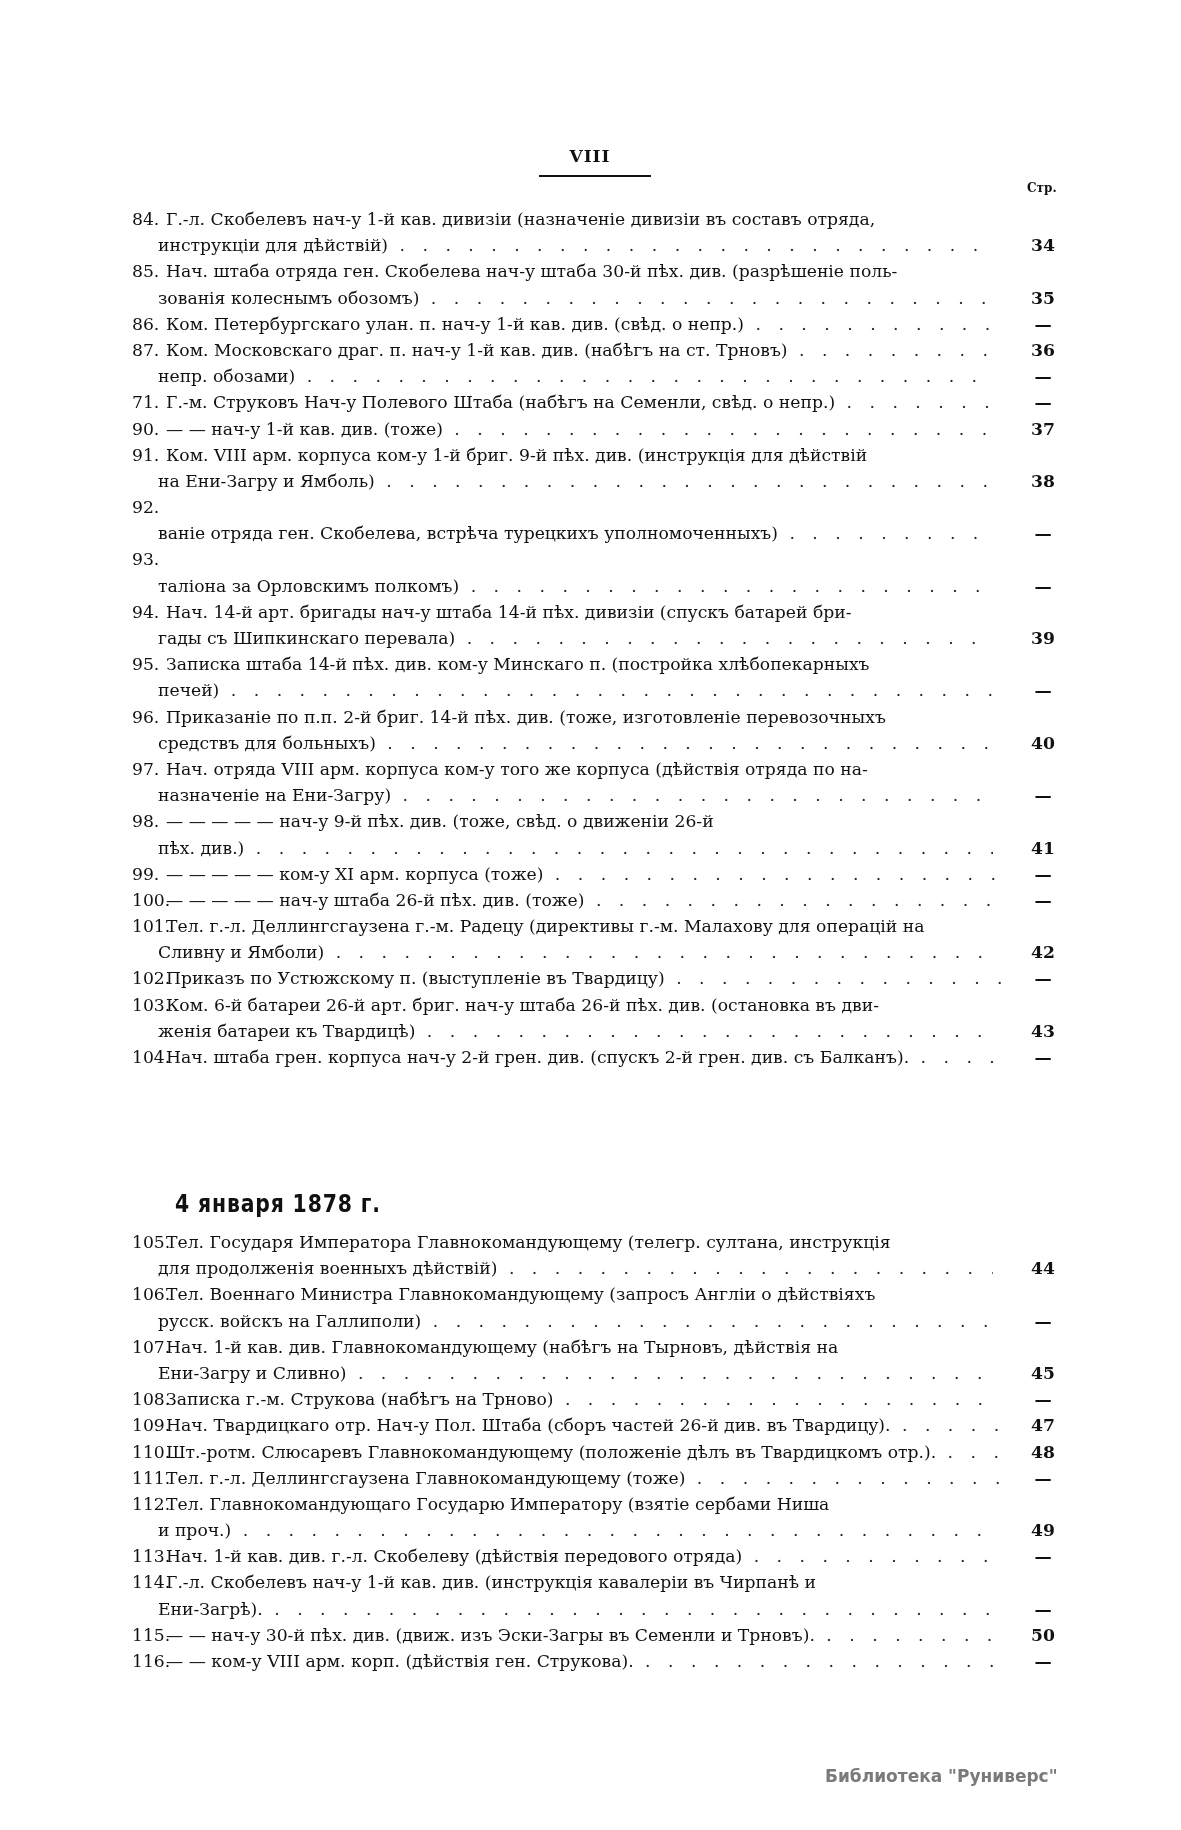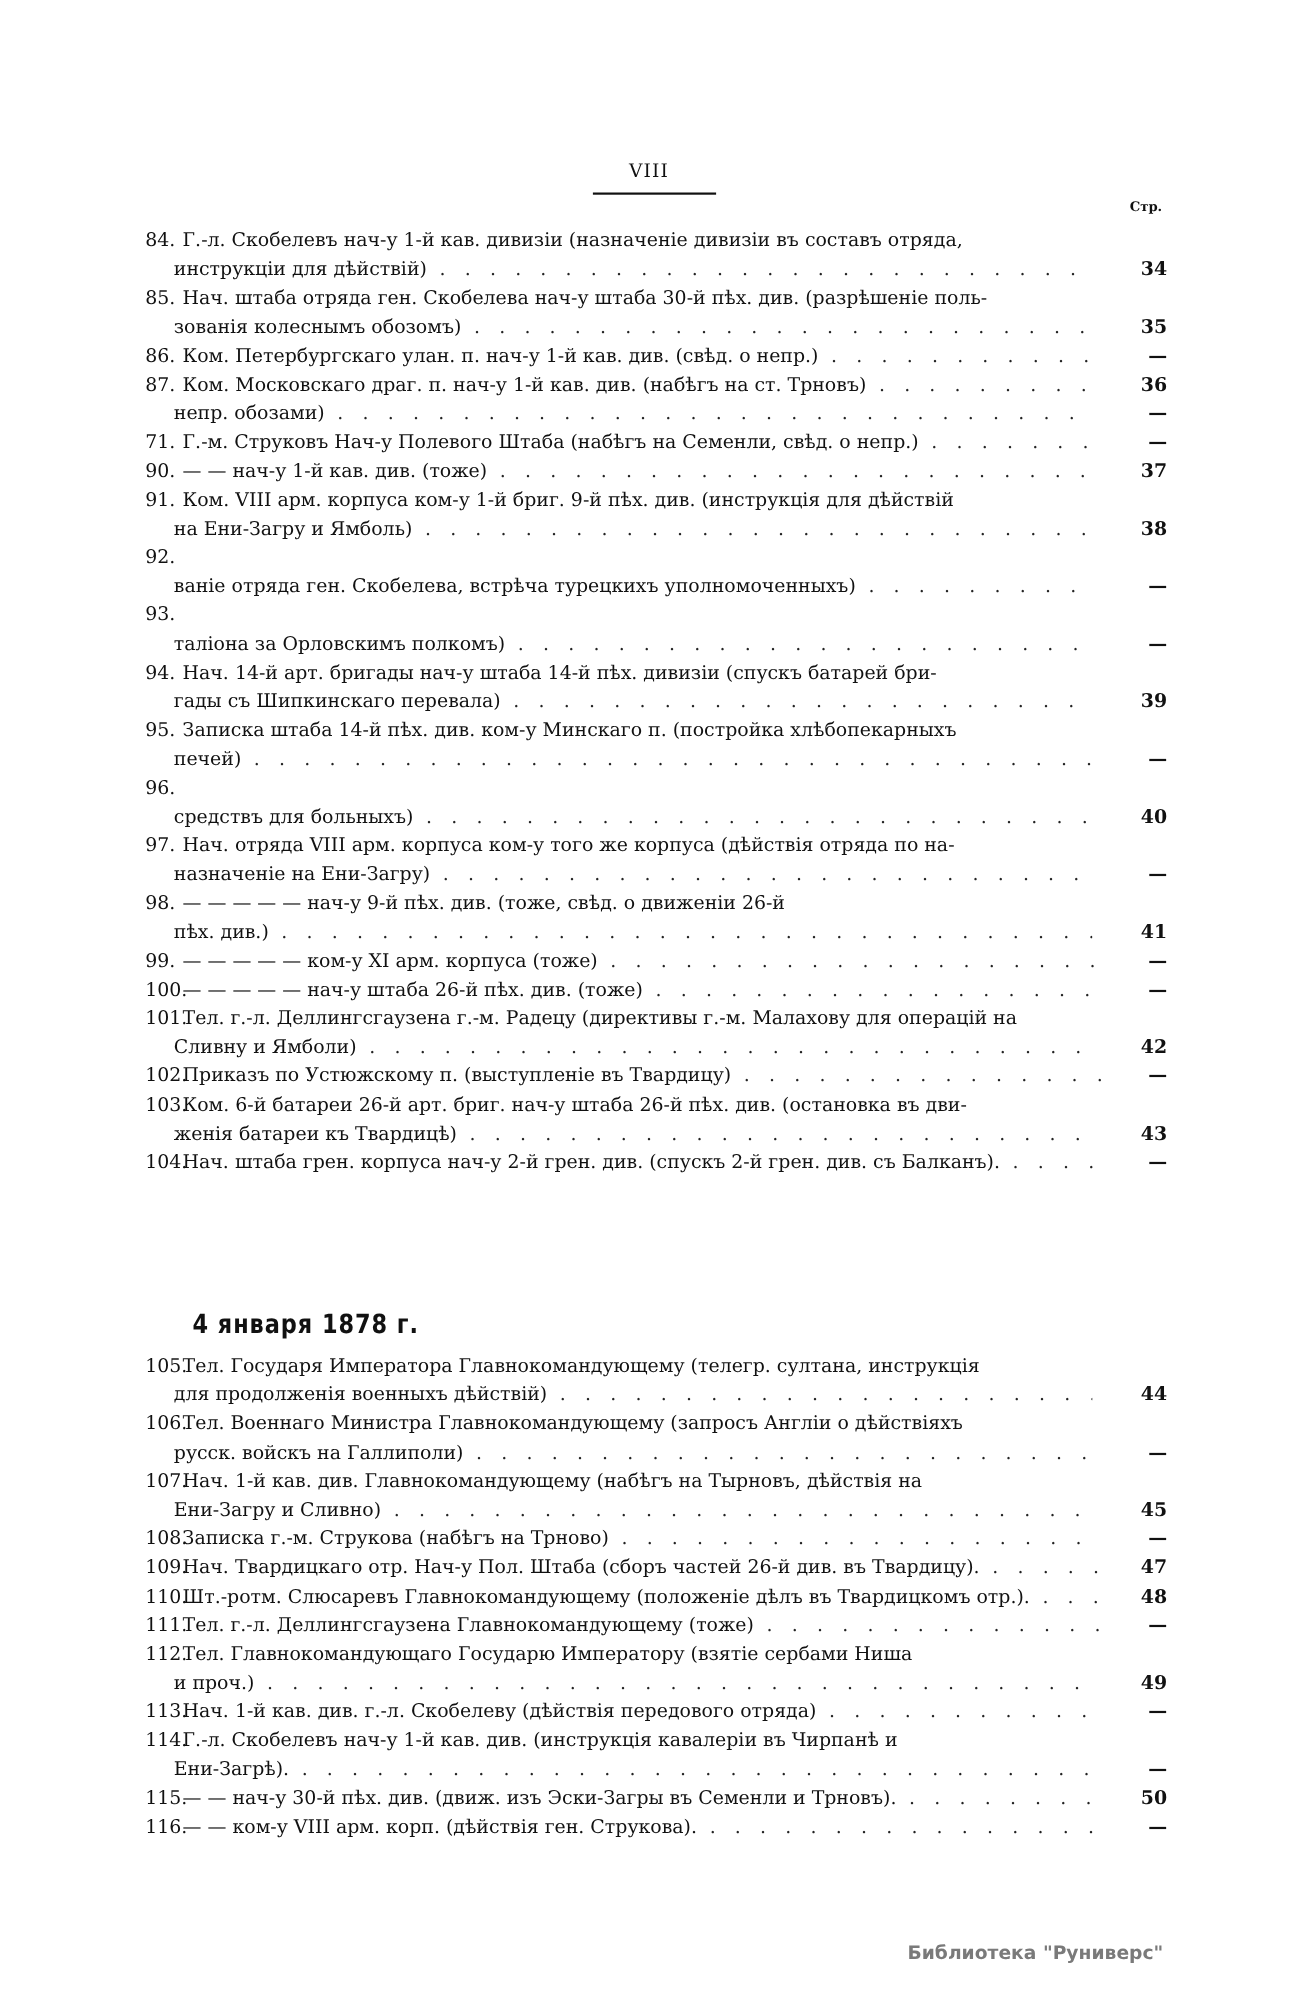--- a/index.html
+++ b/index.html
@@ -1,29 +1,29 @@
 <!DOCTYPE html>
 <html><head>
 <meta charset="utf-8">
 <style>
   html, body { margin: 0; padding: 0; background: #ffffff; }
   body { width: 1181px; height: 1830px; position: relative; overflow: hidden;
          font-family: "DejaVu Serif", "Liberation Serif", serif; color: #111; }
   .page-header { position: absolute; left: 490px; width: 200px; top: 146px; text-align: center;
-         font-size: 17px; font-weight: normal; letter-spacing: 1px; }
+         font-size: 17px; font-weight: bold; letter-spacing: 1px; }
   .header-rule { position: absolute; left: 539px; top: 175px; width: 112px; height: 2px; background: #111; }
   .col-head { position: absolute; left: 1027px; top: 181px; font-size: 12px; font-weight: bold; }
   .toc { position: absolute; left: 132px; top: 206px; width: 1000px; }
   .toc2 { top: 1229px; }
   .line { position: relative; height: 26.2px; line-height: 26.2px; font-size: 17.2px; white-space: nowrap; }
   .num { position: absolute; left: 0; }
   .txt { position: absolute; left: 34px; width: 835px; overflow: hidden; }
   .txt.cont { left: 26px; }
   .leader { color: #222; letter-spacing: 6px; }
-  .pg { position: absolute; left: 893px; width: 36px; text-align: right; font-weight: bold; }
+  .pg { position: absolute; left: 893px; width: 36px; text-align: center; font-weight: bold; }
   .section-title { position: absolute; left: 175px; top: 1190px; font-family: "DejaVu Sans", "Liberation Sans", sans-serif;
          font-weight: bold; font-size: 24px; letter-spacing: 1px; transform: scaleX(0.85); transform-origin: left; }
   .watermark { position: absolute; left: 825px; top: 1766px; font-family: "DejaVu Sans", "Liberation Sans", sans-serif;
          font-weight: bold; font-size: 17px; color: #7a7a7a; }
 </style>
 </head>
 <body>
 
 <div class="page-header">VIII</div>
 <div class="header-rule"></div>
@@ -128,20 +128,21 @@
         <span class="txt"><span>Записка штаба 14-й пѣх. див. ком-у Минскаго п. (постройка хлѣбопекарныхъ</span></span>
       </div>
       <div class="line">
         <span class="txt cont"><span>печей)</span><span class="leader">  . . . . . . . . . . . . . . . . . . . . . . . . . . . . . . . . . . . . . . . .</span></span>
         <span class="pg">—</span>
       </div>
     </div>
     <div>
       <div class="line">
         <span class="num">96.</span>
+        <span class="txt"><span>Приказаніе по п.п. 2-й бриг. 14-й пѣх. див. (тоже, изготовленіе перевозочныхъ</span></span>
       </div>
       <div class="line">
         <span class="txt cont"><span>средствъ для больныхъ)</span><span class="leader">  . . . . . . . . . . . . . . . . . . . . . . . . . . . . . . . . . . . . . . . .</span></span>
         <span class="pg">40</span>
       </div>
     </div>
     <div>
       <div class="line">
         <span class="num">97.</span>
         <span class="txt"><span>Нач. отряда VIII арм. корпуса ком-у того же корпуса (дѣйствія отряда по на-</span></span>

